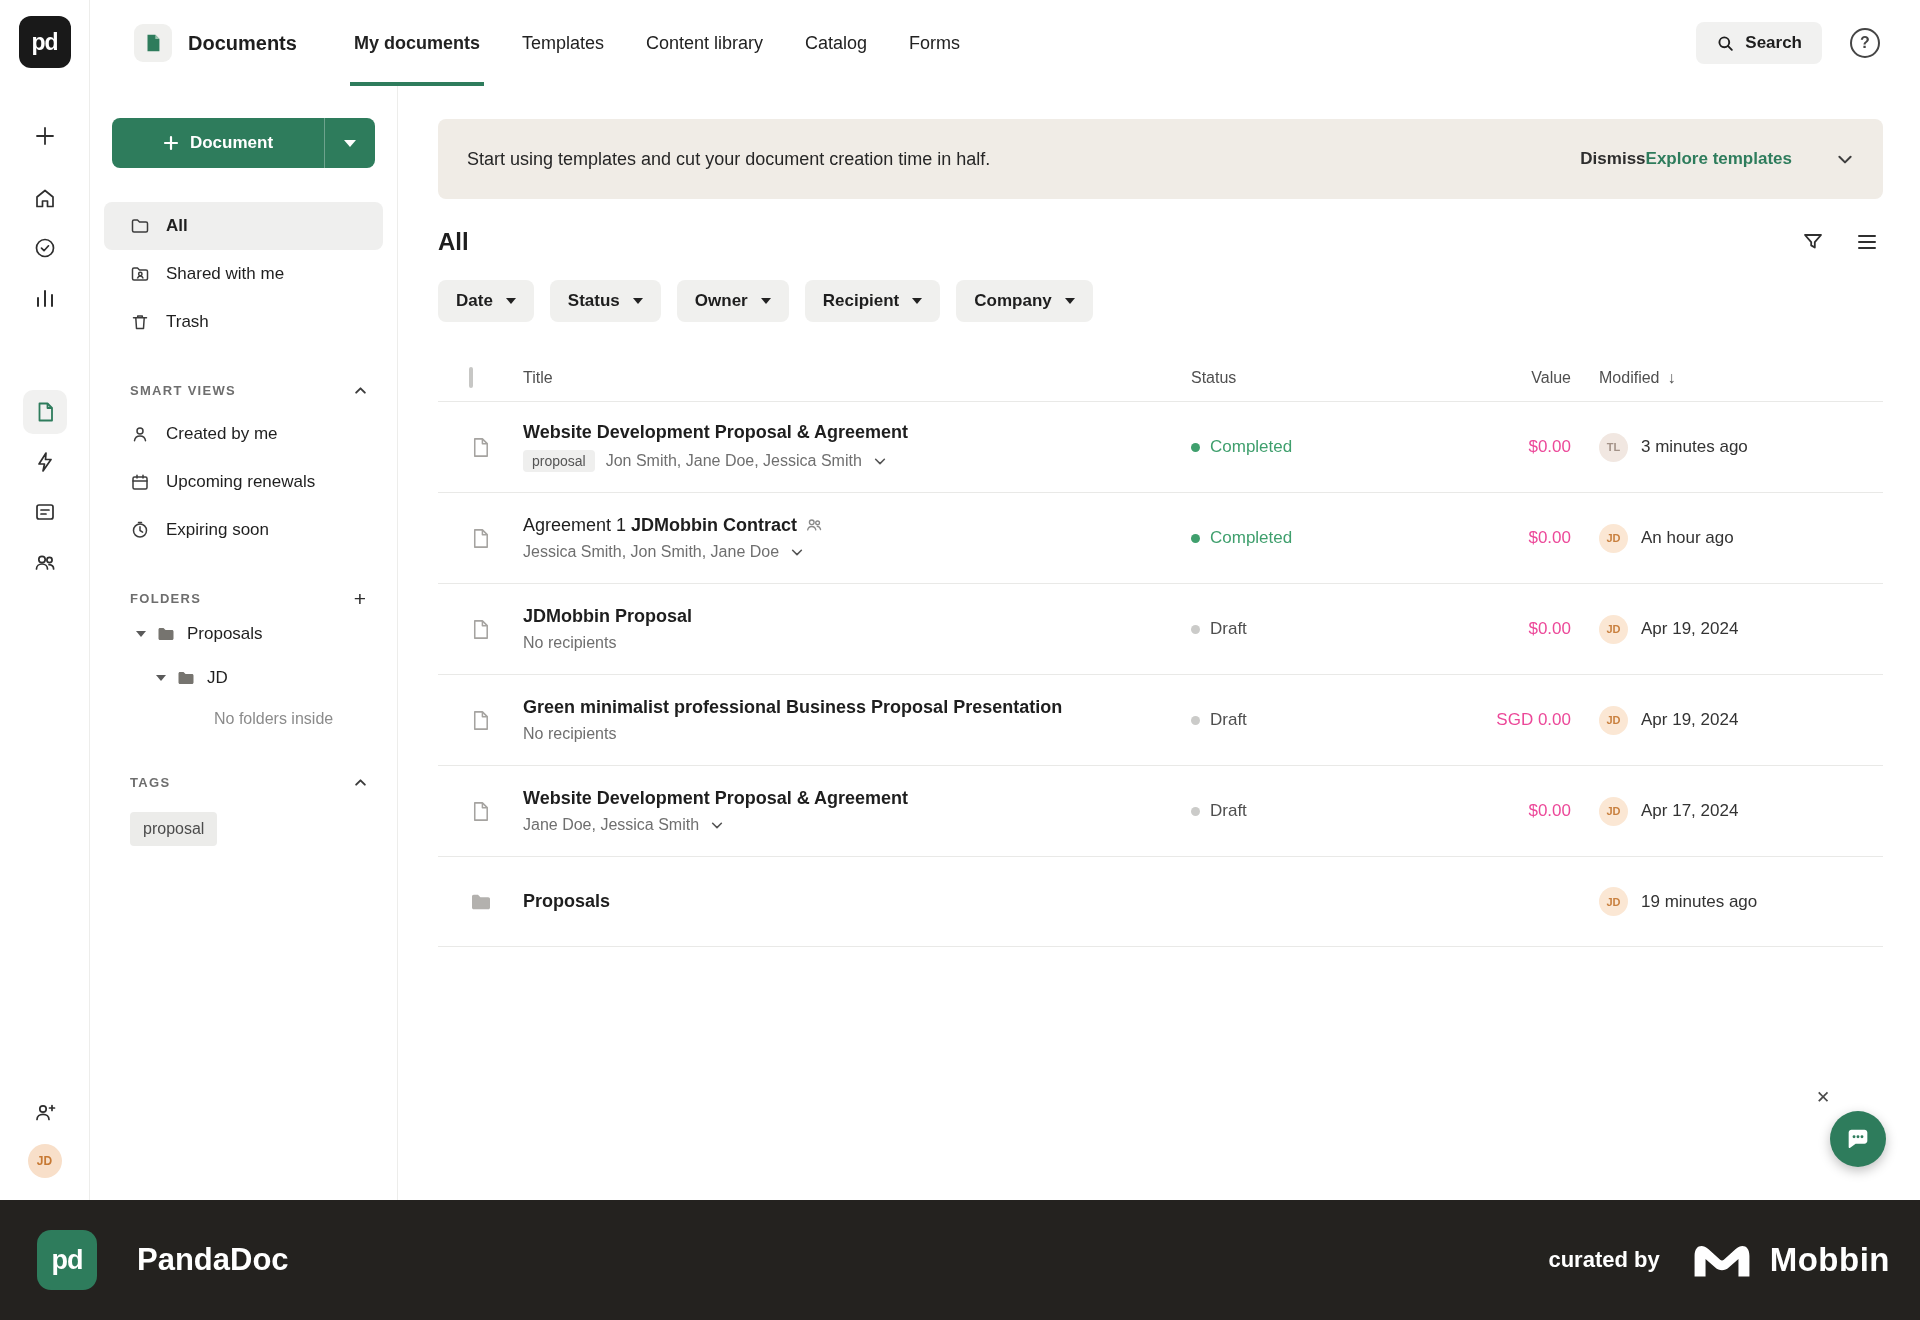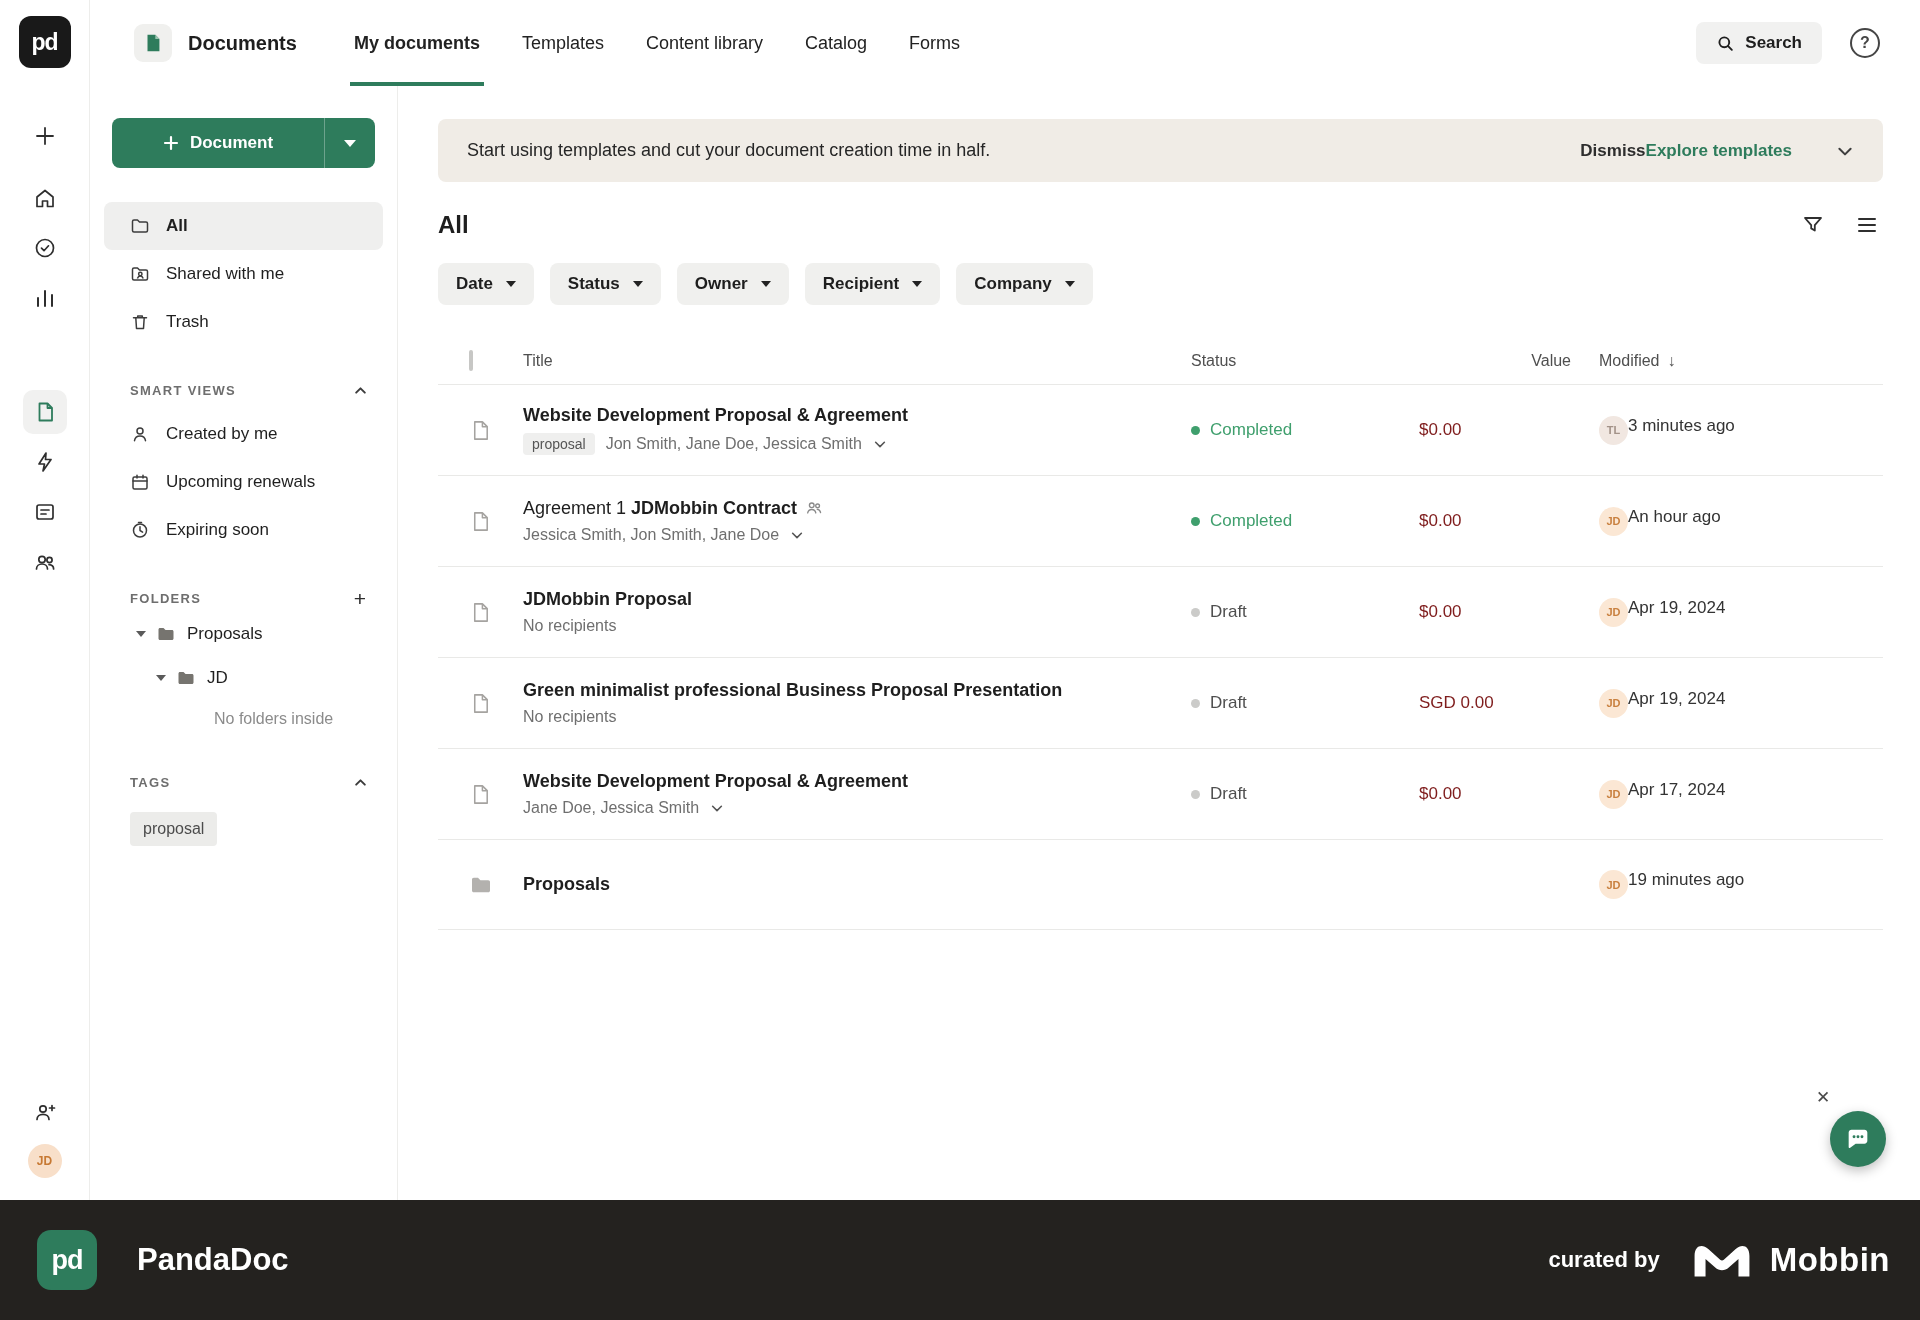--- a/index.html
+++ b/index.html
@@ -63,21 +63,21 @@
   .tree-child { padding-left:66px; }
   .tree-caret { width:0; height:0; border-left:5px solid transparent; border-right:5px solid transparent; border-top:6px solid #5a5a5a; margin-right:10px; }
   .tree-folder { color:#76746f; margin-right:11px; }
   .tree-empty { height:38px; display:flex; align-items:center; padding-left:124px; font-size:16px; color:#8b8b8b; }
 
   .tag-wrap { margin:16px 0 0 40px; }
   .tag-chip { display:inline-block; background:#ececea; border-radius:4px; padding:8px 13px; font-size:16px; color:#4c4c4c; cursor:pointer; }
 
   
   .main { flex:1; min-width:0; padding:33px 37px 0 40px; }
-  .banner { height:63px; background:#f0ece6; border-radius:8px; display:flex; align-items:center; padding:0 29px; }
+  .banner { height:80px; background:#f0ece6; border-radius:8px; display:flex; align-items:center; padding:0 29px; }
   .banner-text { font-size:18px; color:#262626; }
   .banner-right { margin-left:auto; display:flex; align-items:center; }
   .dismiss { font-size:17px; font-weight:bold; color:#2e2e2e; cursor:pointer; }
   .explore { font-size:17px; font-weight:bold; color:#2e7c5c; cursor:pointer; }
   .banner-caret { margin-left:44px; color:#3e3e3e; cursor:pointer; }
 
   .list-head { margin-top:29px; display:flex; align-items:center; justify-content:space-between; }
   .list-title { font-size:24px; font-weight:bold; }
   .list-head-icons { display:flex; gap:30px; color:#2f2f2f; padding-right:4px; }
   .tool-ic { cursor:pointer; }
@@ -103,22 +103,22 @@
   .t1 .ppl { display:inline-block; vertical-align:-3px; margin-left:8px; color:#8a8a8a; }
   .t2 { margin-top:7px; display:flex; align-items:center; gap:11px; font-size:16px; color:#6f6f6f; }
   .row-tag { background:#efefee; border-radius:4px; padding:3px 9px; font-size:14px; color:#555; cursor:pointer; }
   .exp-caret { color:#555; cursor:pointer; display:flex; }
   .status { display:flex; align-items:center; gap:10px; padding-left:12px; font-size:17px; }
   .dot { width:9px; height:9px; border-radius:50%; }
   .status.completed .dot { background:#3f9f6d; }
   .status.completed .status-label { color:#3f9f6d; }
   .status.draft .dot { background:#cbcbc9; }
   .status.draft .status-label { color:#4f4f4f; }
-  .value { font-size:17px; color:#7f1d1d; }
-  .modified { display:flex; padding-left:28px; font-size:17px; color:#333; }
+  .value { text-align:right; font-size:17px; color:#ec4899; }
+  .modified { display:flex; align-items:center; gap:13px; padding-left:28px; font-size:17px; color:#333; }
   .mini-avatar { flex:0 0 29px; width:29px; height:29px; border-radius:50%; background:#fbe7d4; color:#c9803f;
     font-size:11px; font-weight:bold; display:flex; align-items:center; justify-content:center; }
   .mini-avatar.muted { background:#f1e7e1; color:#a39288; }
   .folder-ico { margin-left:31px; color:#b3b1ae; }
   .folder-title { font-size:18px; font-weight:bold; }
 
   
   .chat { position:absolute; right:34px; bottom:33px; width:56px; height:56px; border-radius:50%; background:#2e7c5c;
     display:flex; align-items:center; justify-content:center; box-shadow:0 4px 12px rgba(0,0,0,.25); cursor:pointer; }
   .chat-close { position:absolute; top:-24px; left:-14px; font-size:17px; color:#4a4a4a; cursor:pointer; }

